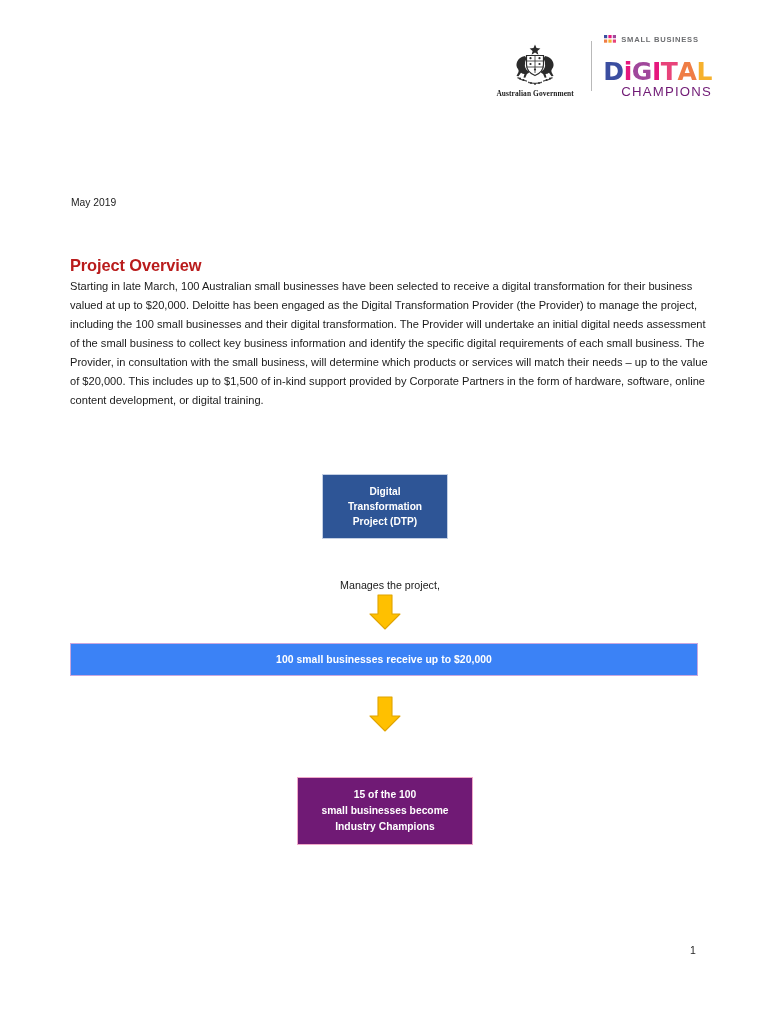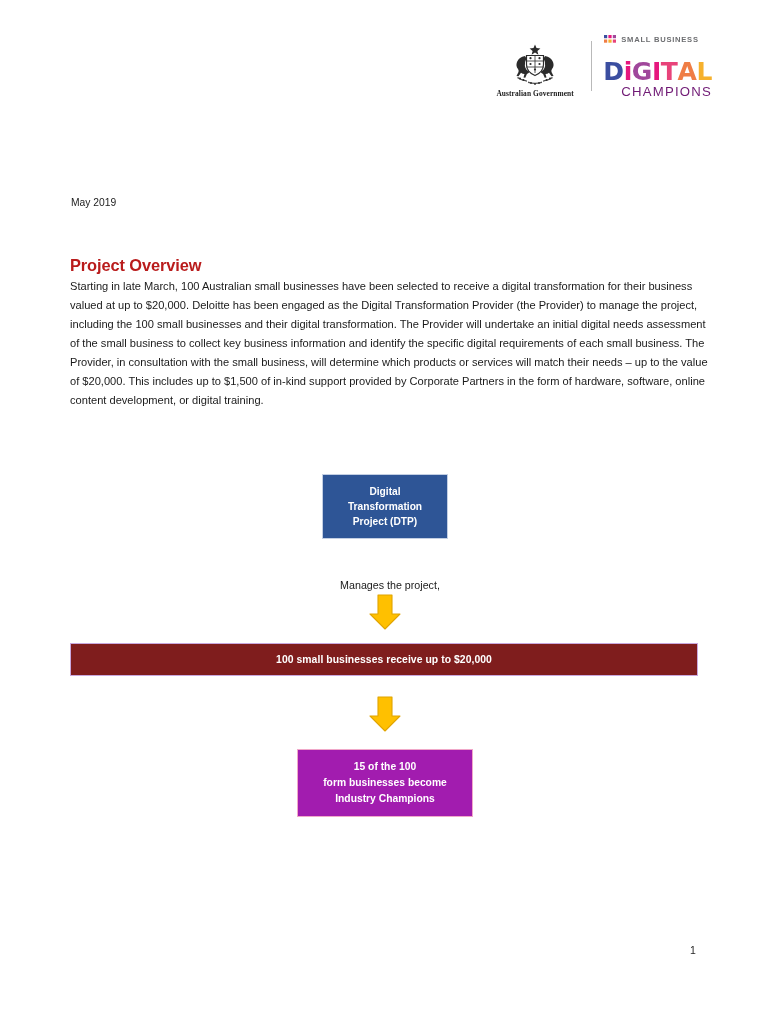--- a/index.html
+++ b/index.html
@@ -319,29 +319,29 @@
   </div>
 
   <div class="dtp-caption">
     <div>Manages the project,</div>
   </div>
 
   <svg class="arrow arrow-1" viewBox="0 0 34 37">
     <path d="M10 1 H24 V20 H32 L17 35 L2 20 H10 Z" fill="#FFC000" stroke="#E0A400" stroke-width="1.1" stroke-linejoin="round"></path>
   </svg>
 
-  <div class="purple-bar" style="background: #7f1d1d;">
+  <div class="purple-bar" style="background: #3b82f6;">
     <span>100 small businesses receive up to $20,000</span>
   </div>
 
   <svg class="arrow arrow-2" viewBox="0 0 34 37">
     <path d="M10 1 H24 V20 H32 L17 35 L2 20 H10 Z" fill="#FFC000" stroke="#E0A400" stroke-width="1.1" stroke-linejoin="round"></path>
   </svg>
 
-  <div class="pink-box" style="background: #a21caf;">
+  <div class="pink-box" style="background: #701a75; margin-top: 28px;">
     <div>15 of the 100</div>
-    <div>form businesses become</div>
+    <div>small businesses become</div>
     <div>Industry Champions</div>
   </div>
 
   <div class="page-number">1</div>
 
 </div>
 
 </body></html>

